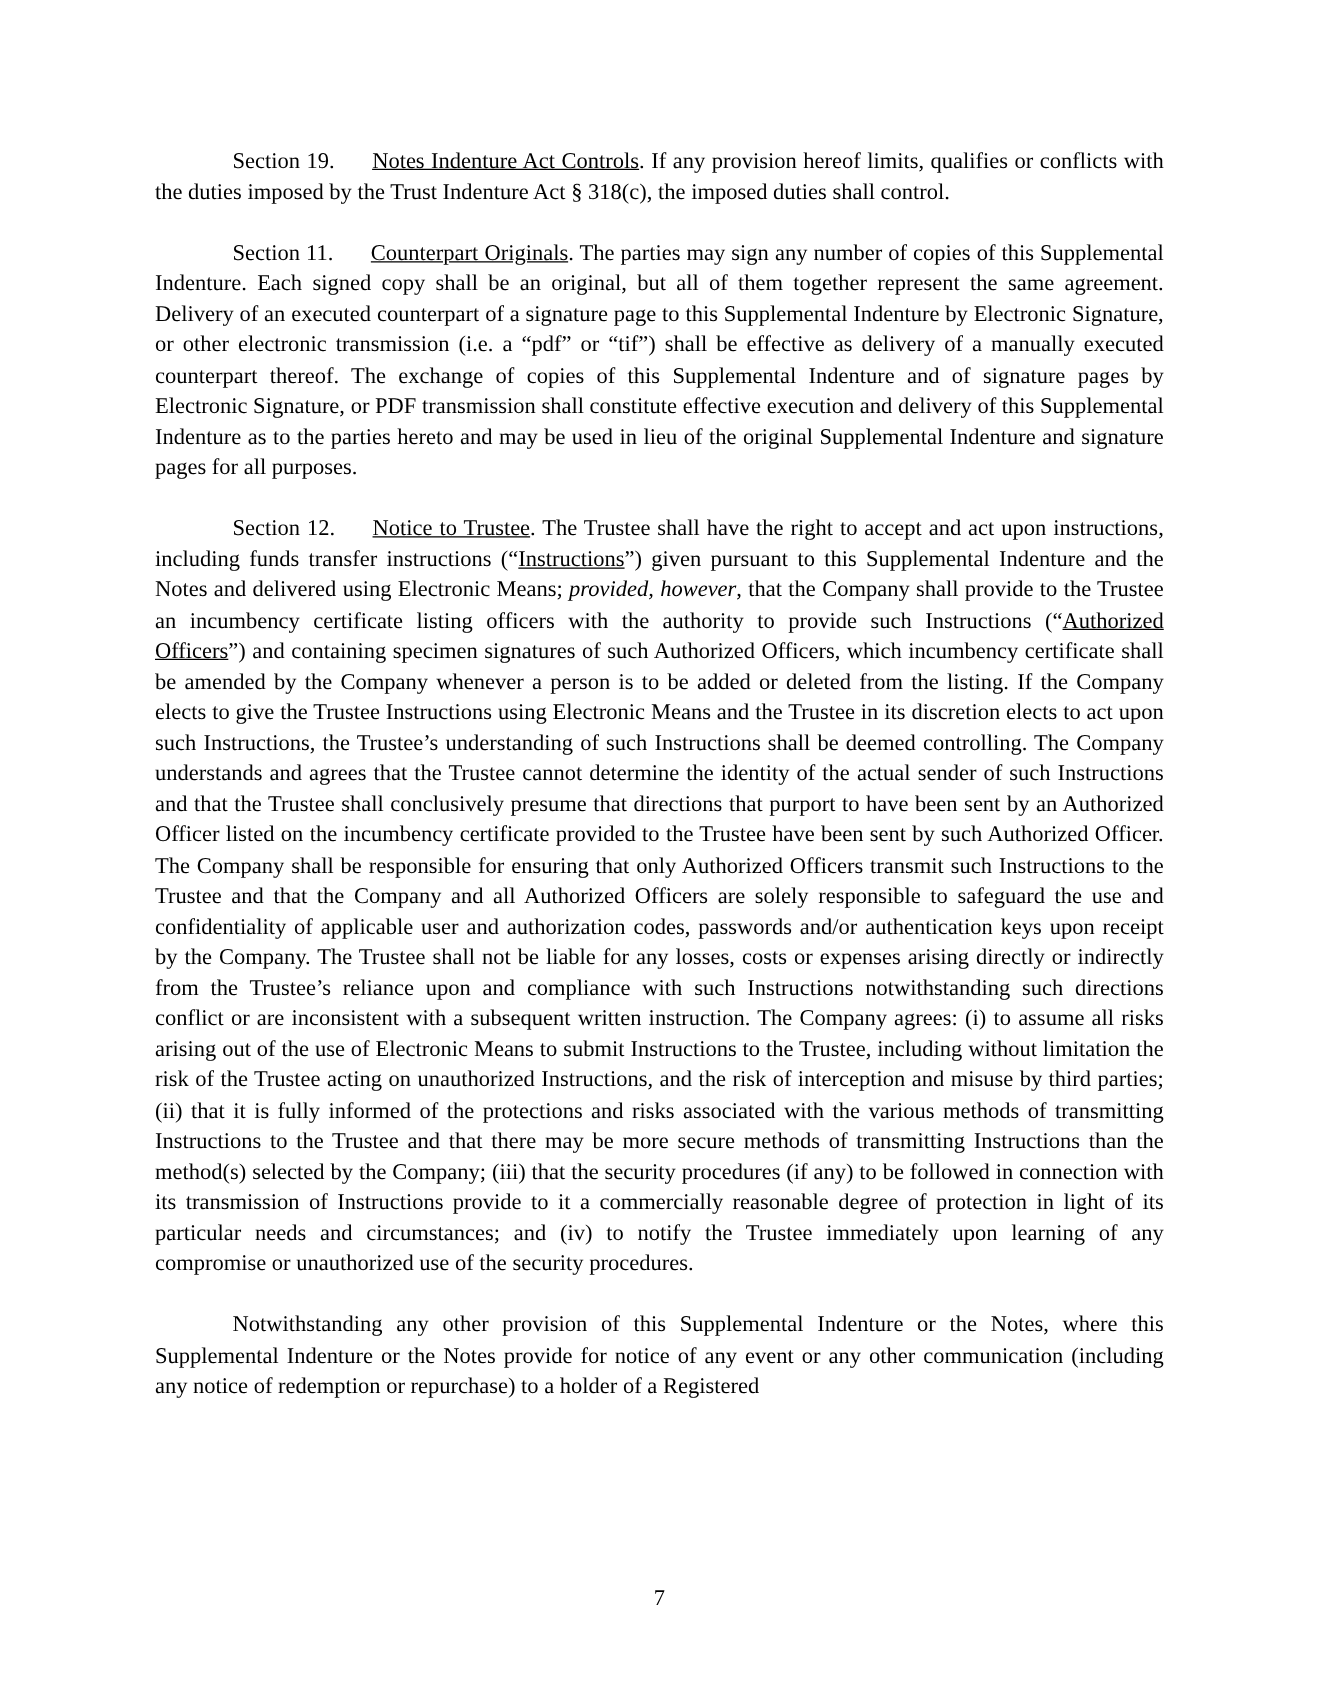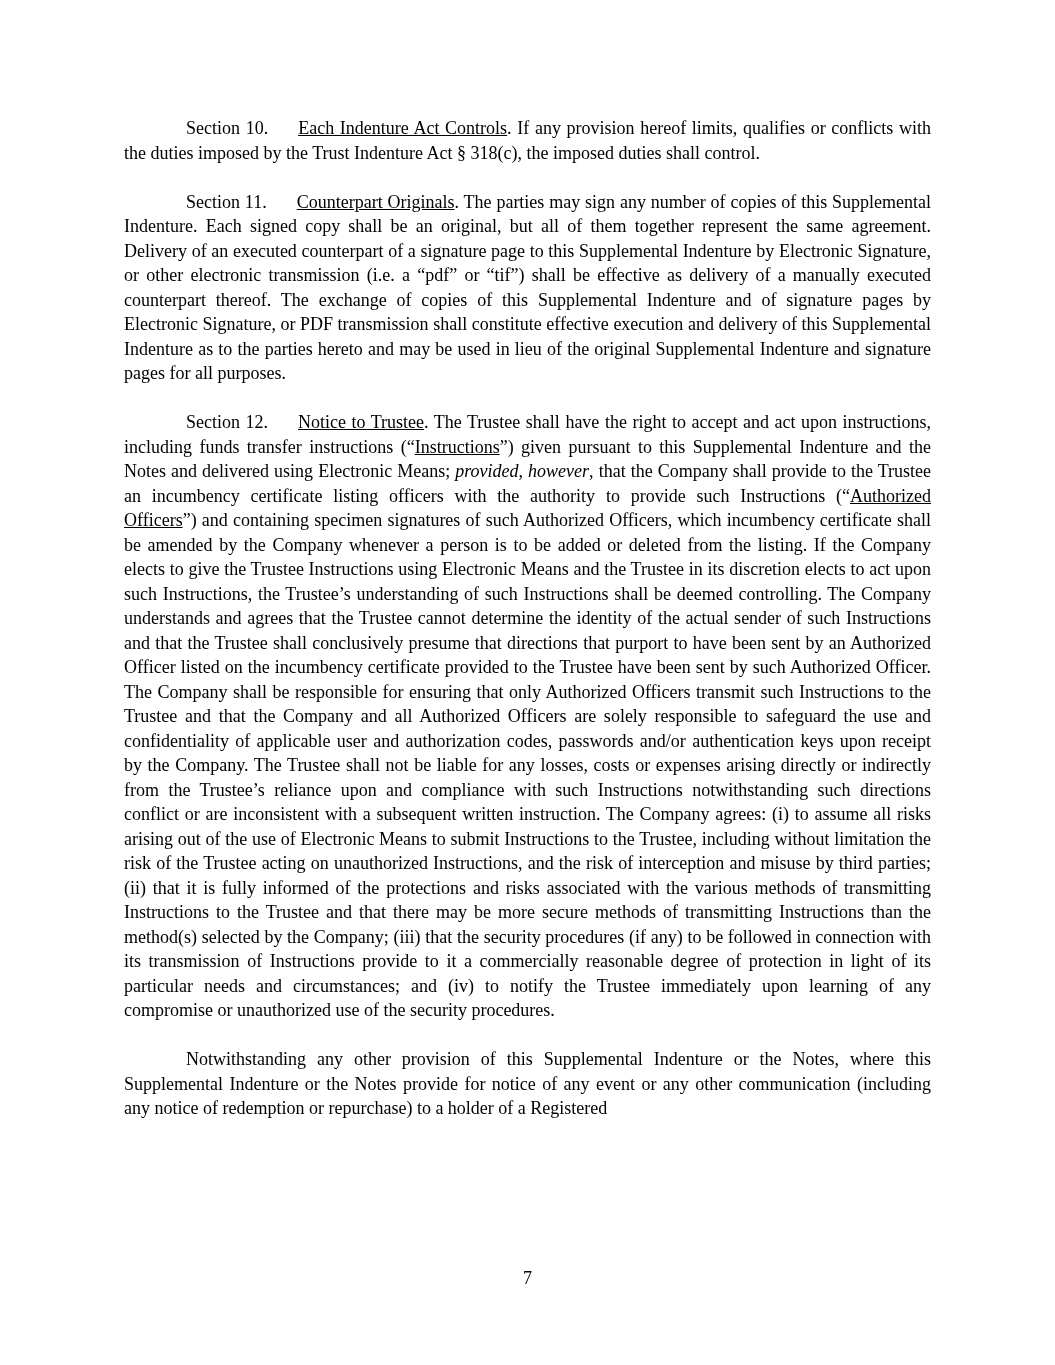--- a/index.html
+++ b/index.html
@@ -39,19 +39,19 @@
     font-size: 18px;
     line-height: 24.5px;
     color: #000000;
   }
 </style>
 </head>
 <body>
 
 <div class="page">
   <div>
-      <p class="para"><span class="run normal">Section 10.</span><span class="run tab"></span><span class="run underline">Each Indenture Act Controls</span><span class="run normal">. If any provision hereof limits, qualifies or conflicts with the duties imposed by the Trust Indenture Act § 318(c), the imposed duties shall control.</span></p>
+      <p class="para"><span class="run normal">Section 19.</span><span class="run tab"></span><span class="run underline">Notes Indenture Act Controls</span><span class="run normal">. If any provision hereof limits, qualifies or conflicts with the duties imposed by the Trust Indenture Act § 318(c), the imposed duties shall control.</span></p>
       <p class="para"><span class="run normal">Section 11.</span><span class="run tab"></span><span class="run underline">Counterpart Originals</span><span class="run normal">. The parties may sign any number of copies of this Supplemental Indenture. Each signed copy shall be an original, but all of them together represent the same agreement. Delivery of an executed counterpart of a signature page to this Supplemental Indenture by Electronic Signature, or other electronic transmission (i.e. a “pdf” or “tif”) shall be effective as delivery of a manually executed counterpart thereof. The exchange of copies of this Supplemental Indenture and of signature pages by Electronic Signature, or PDF transmission shall constitute effective execution and delivery of this Supplemental Indenture as to the parties hereto and may be used in lieu of the original Supplemental Indenture and signature pages for all purposes.</span></p>
       <p class="para"><span class="run normal">Section 12.</span><span class="run tab"></span><span class="run underline">Notice to Trustee</span><span class="run normal">.  The Trustee shall have the right to accept and act upon instructions, including funds transfer instructions (“</span><span class="run underline">Instructions</span><span class="run normal">”) given pursuant to this Supplemental Indenture and the Notes and delivered using Electronic Means; </span><span class="run italic">provided, however</span><span class="run normal">, that the Company shall provide to the Trustee an incumbency certificate listing officers with the authority to provide such Instructions (“</span><span class="run underline">Authorized Officers</span><span class="run normal">”) and containing specimen signatures of such Authorized Officers, which incumbency certificate shall be amended by the Company whenever a person is to be added or deleted from the listing.  If the Company elects to give the Trustee Instructions using Electronic Means and the Trustee in its discretion elects to act upon such Instructions, the Trustee’s understanding of such Instructions shall be deemed controlling.  The Company understands and agrees that the Trustee cannot determine the identity of the actual sender of such Instructions and that the Trustee shall conclusively presume that directions that purport to have been sent by an Authorized Officer listed on the incumbency certificate provided to the Trustee have been sent by such Authorized Officer.  The Company shall be responsible for ensuring that only Authorized Officers transmit such Instructions to the Trustee and that the Company and all Authorized Officers are solely responsible to safeguard the use and confidentiality of applicable user and authorization codes, passwords and/or authentication keys upon receipt by the Company.  The Trustee shall not be liable for any losses, costs or expenses arising directly or indirectly from the Trustee’s reliance upon and compliance with such Instructions notwithstanding such directions conflict or are inconsistent with a subsequent written instruction.  The Company agrees: (i) to assume all risks arising out of the use of Electronic Means to submit Instructions to the Trustee, including without limitation the risk of the Trustee acting on unauthorized Instructions, and the risk of interception and misuse by third parties; (ii) that it is fully informed of the protections and risks associated with the various methods of transmitting Instructions to the Trustee and that there may be more secure methods of transmitting Instructions than the method(s) selected by the Company; (iii) that the security procedures (if any) to be followed in connection with its transmission of Instructions provide to it a commercially reasonable degree of protection in light of its particular needs and circumstances; and (iv) to notify the Trustee immediately upon learning of any compromise or unauthorized use of the security procedures.</span></p>
       <p class="para"><span class="run normal">Notwithstanding any other provision of this Supplemental Indenture or the Notes, where this Supplemental Indenture or the Notes provide for notice of any event or any other communication (including any notice of redemption or repurchase) to a holder of a Registered</span></p>
     </div>
   <div class="page-footer">7</div>
 </div>
 
 </body></html>

